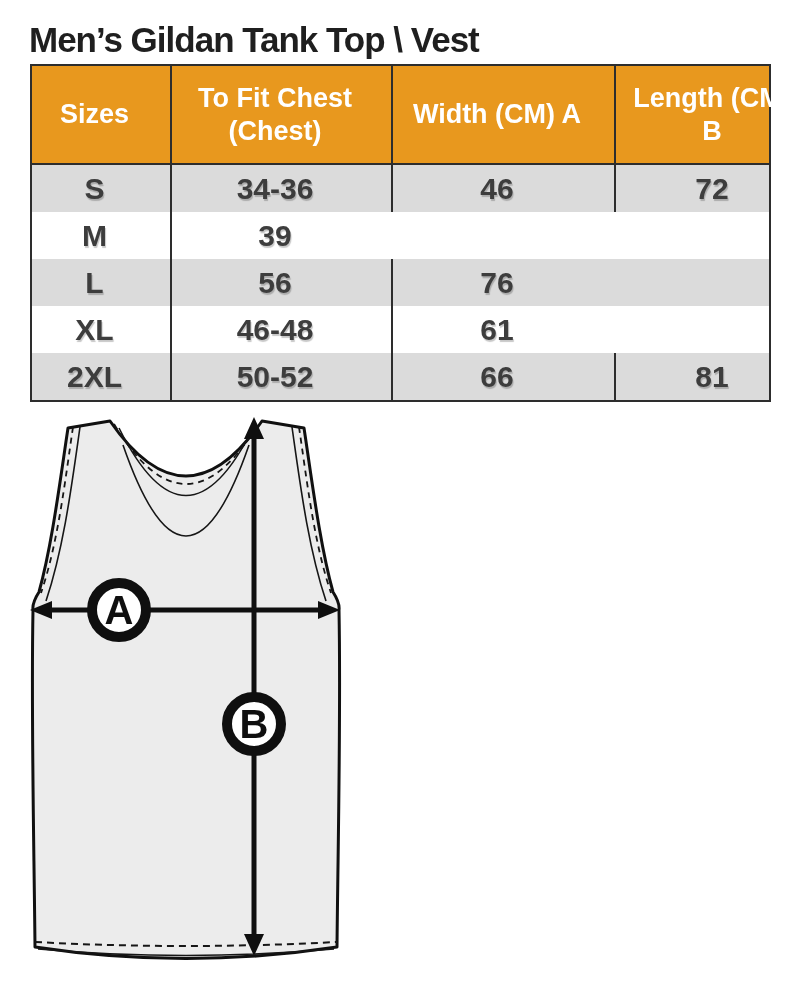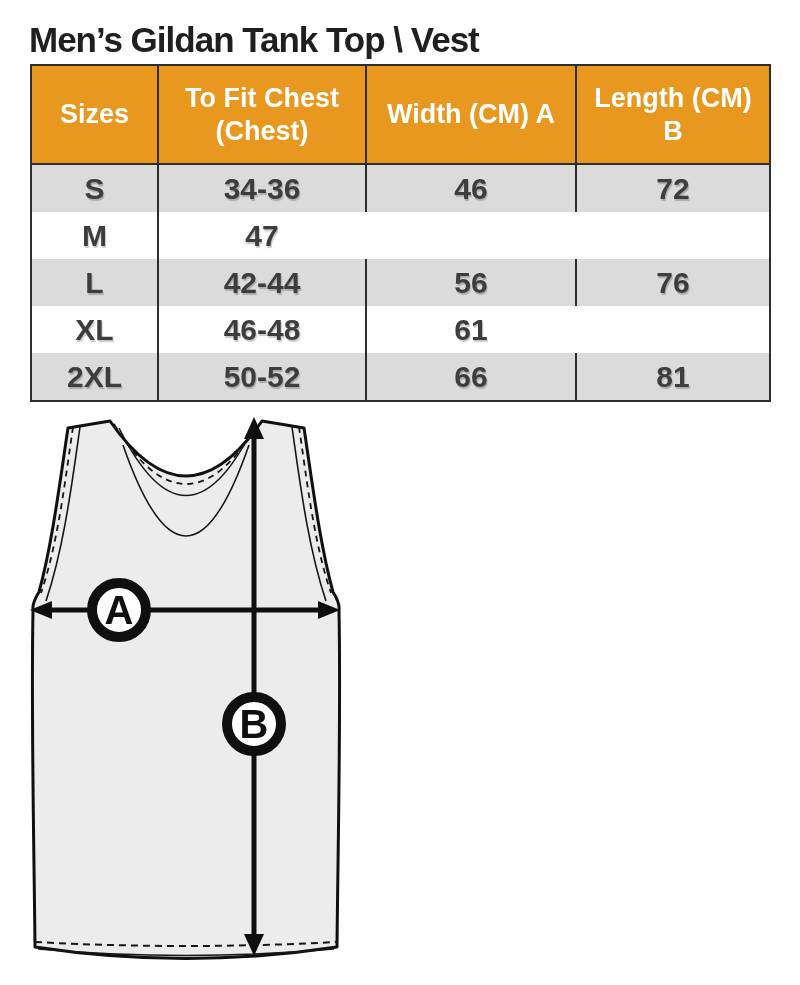--- a/index.html
+++ b/index.html
@@ -8,21 +8,21 @@
     font-family:"Liberation Sans",sans-serif;
   }
   .title{
     position:absolute;left:29px;top:20px;margin:0;
     font-size:35px;font-weight:bold;letter-spacing:-1px;color:#1f1f1f;white-space:nowrap;
   }
   .size-table{
     position:absolute;left:30px;top:64px;width:741px;
     border:2px solid #2d2d2d;background:#ffffff;box-sizing:border-box;
   }
-  .trow{display:grid;grid-template-columns:125px 208px 210px 194px;}
+  .trow{display:grid;grid-template-columns:125px 208px 210px 194px;gap:13px;}
   .thead{background:#E8981E;border-bottom:2px solid #2d2d2d;}
   .th{
     min-height:97px;display:flex;align-items:center;justify-content:center;
     text-align:center;color:#ffffff;font-weight:bold;font-size:27px;line-height:1.22;
     padding:0 12px;box-sizing:border-box;
   }
   .td{
     height:47px;display:flex;align-items:center;justify-content:center;
     font-weight:bold;font-size:30px;color:#3d3d3d;
     text-shadow:1px 2px 1px rgba(0,0,0,0.22);
@@ -56,25 +56,24 @@
     </div>
 
     <div class="trow alt">
       <div class="td">S</div>
       <div class="td cb">34-36</div>
       <div class="td cb">46</div>
       <div class="td cb">72</div>
     </div>
     <div class="trow">
       <div class="td">M</div>
-      <div class="td cb">47</div>
+      <div class="td cb">39</div>
     </div>
     <div class="trow alt">
       <div class="td">L</div>
-      <div class="td cb">42-44</div>
       <div class="td cb">56</div>
       <div class="td cb">76</div>
     </div>
     <div class="trow">
       <div class="td">XL</div>
       <div class="td cb">46-48</div>
       <div class="td cb">61</div>
     </div>
     <div class="trow alt">
       <div class="td">2XL</div>

